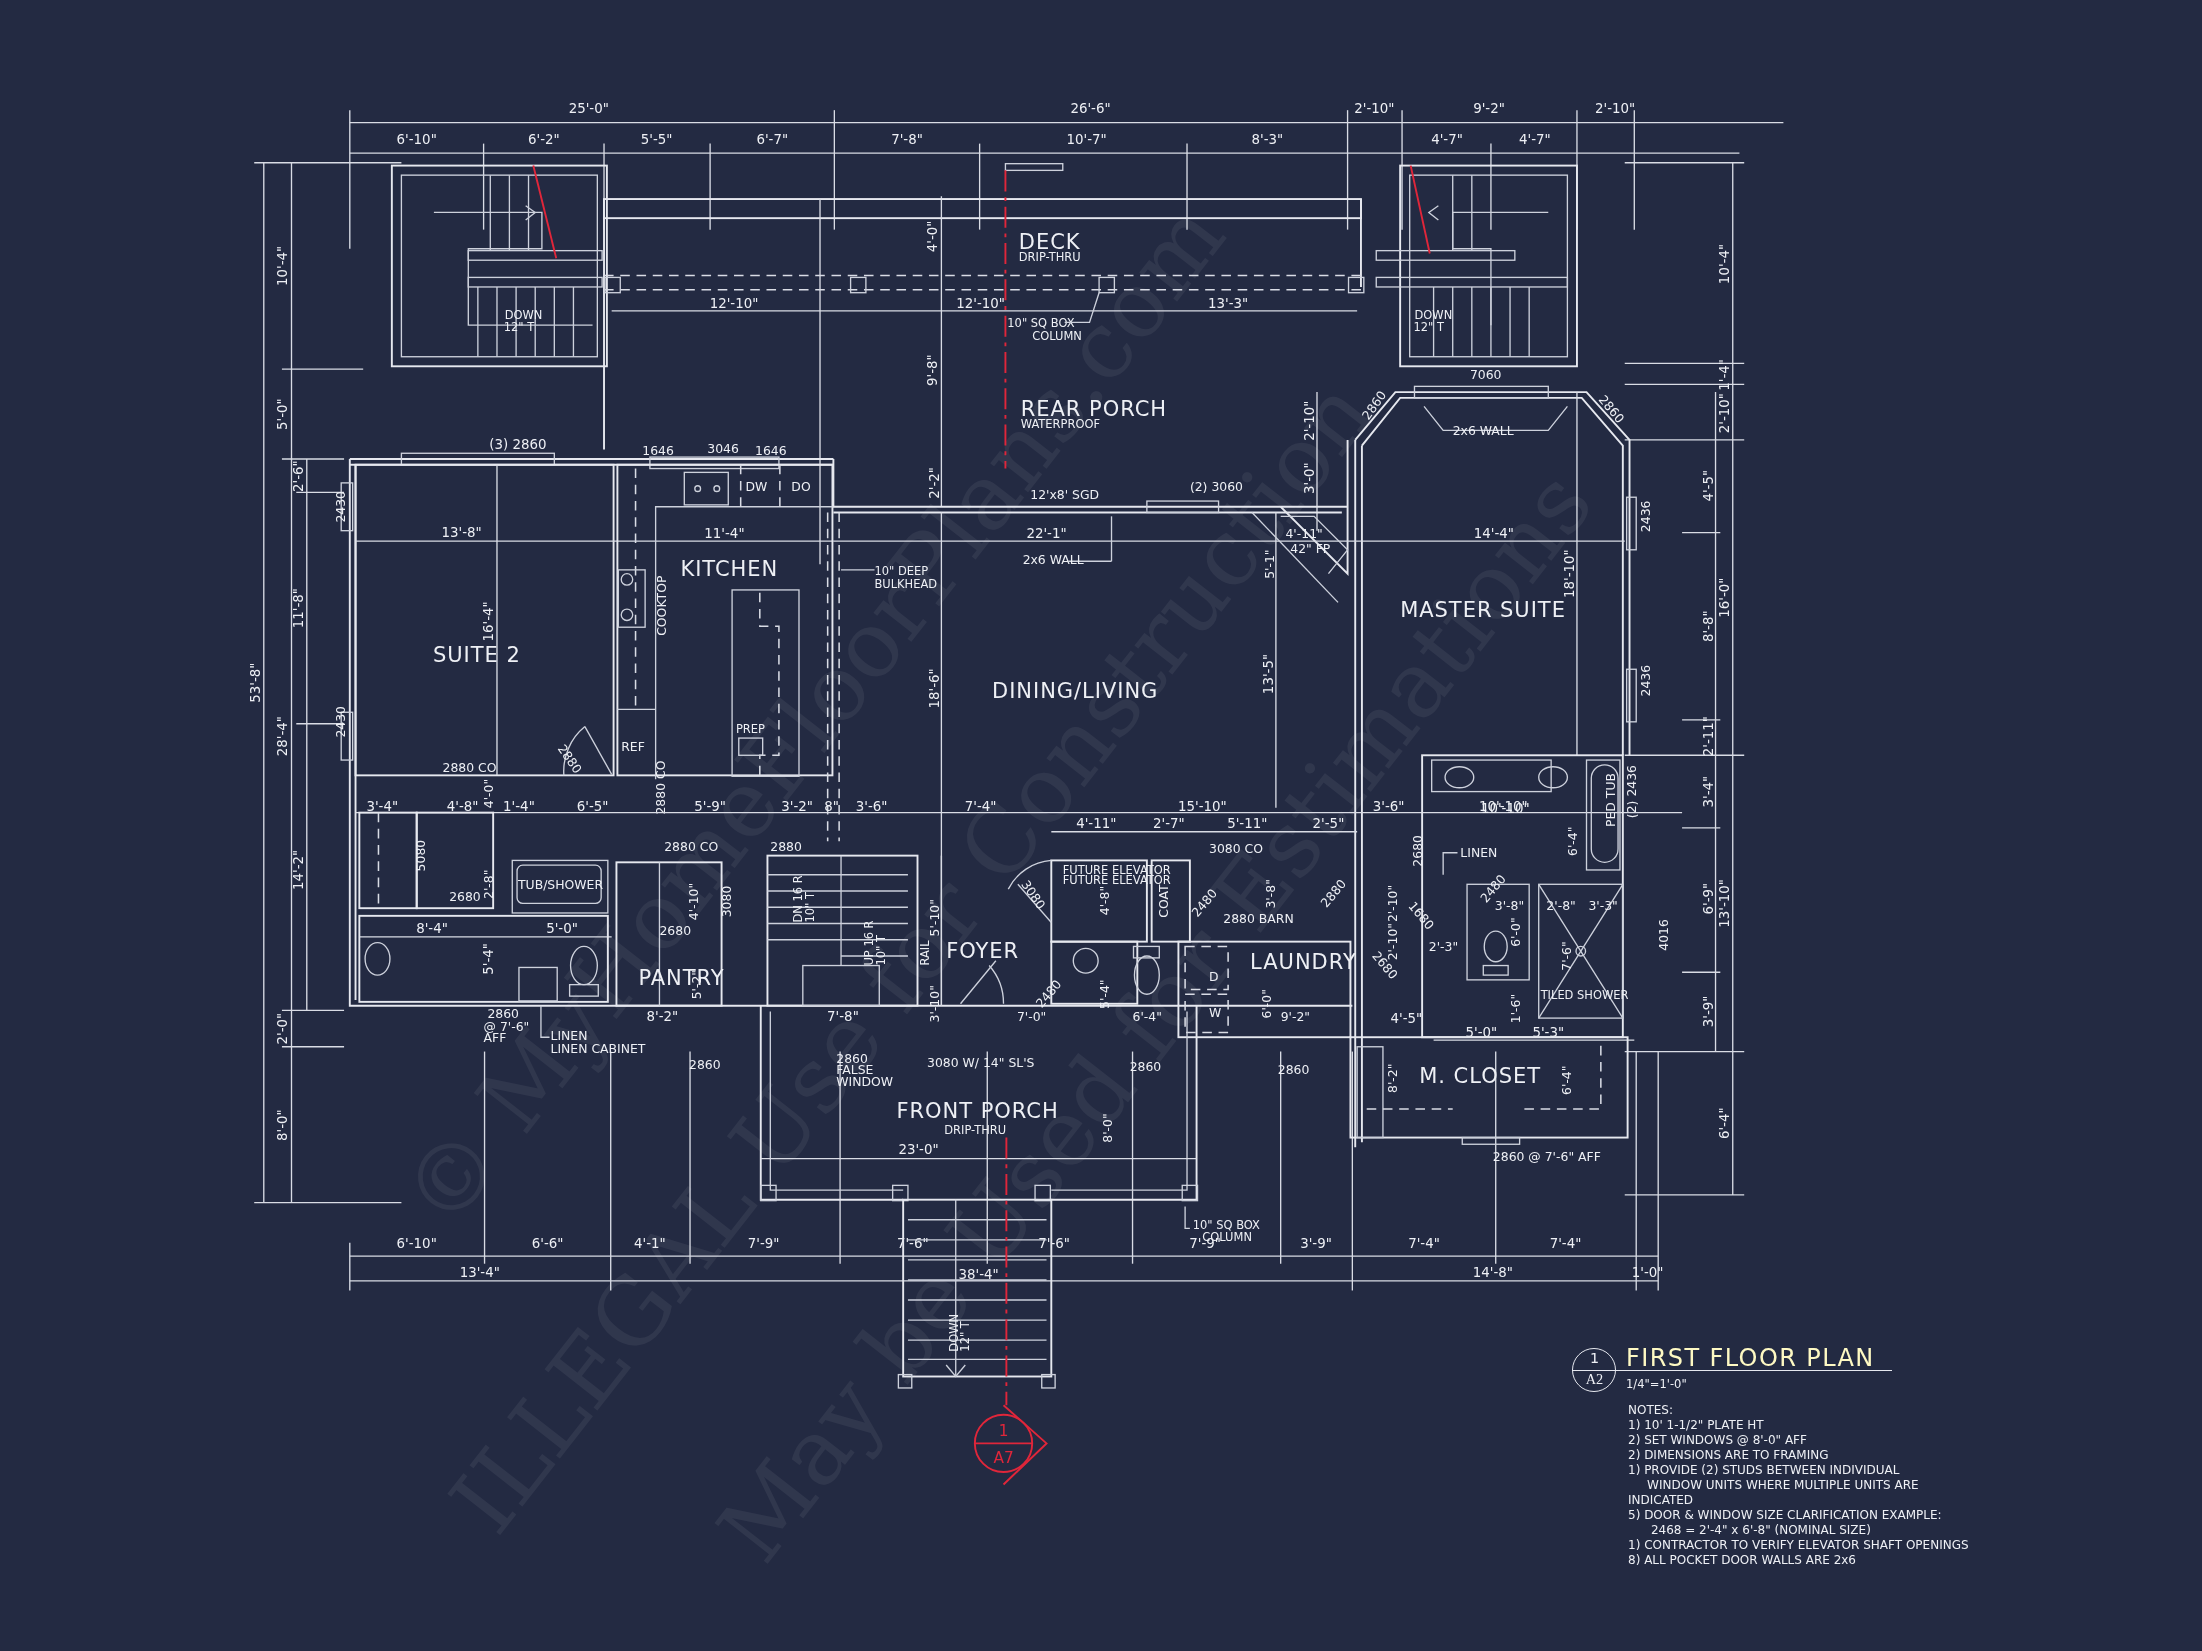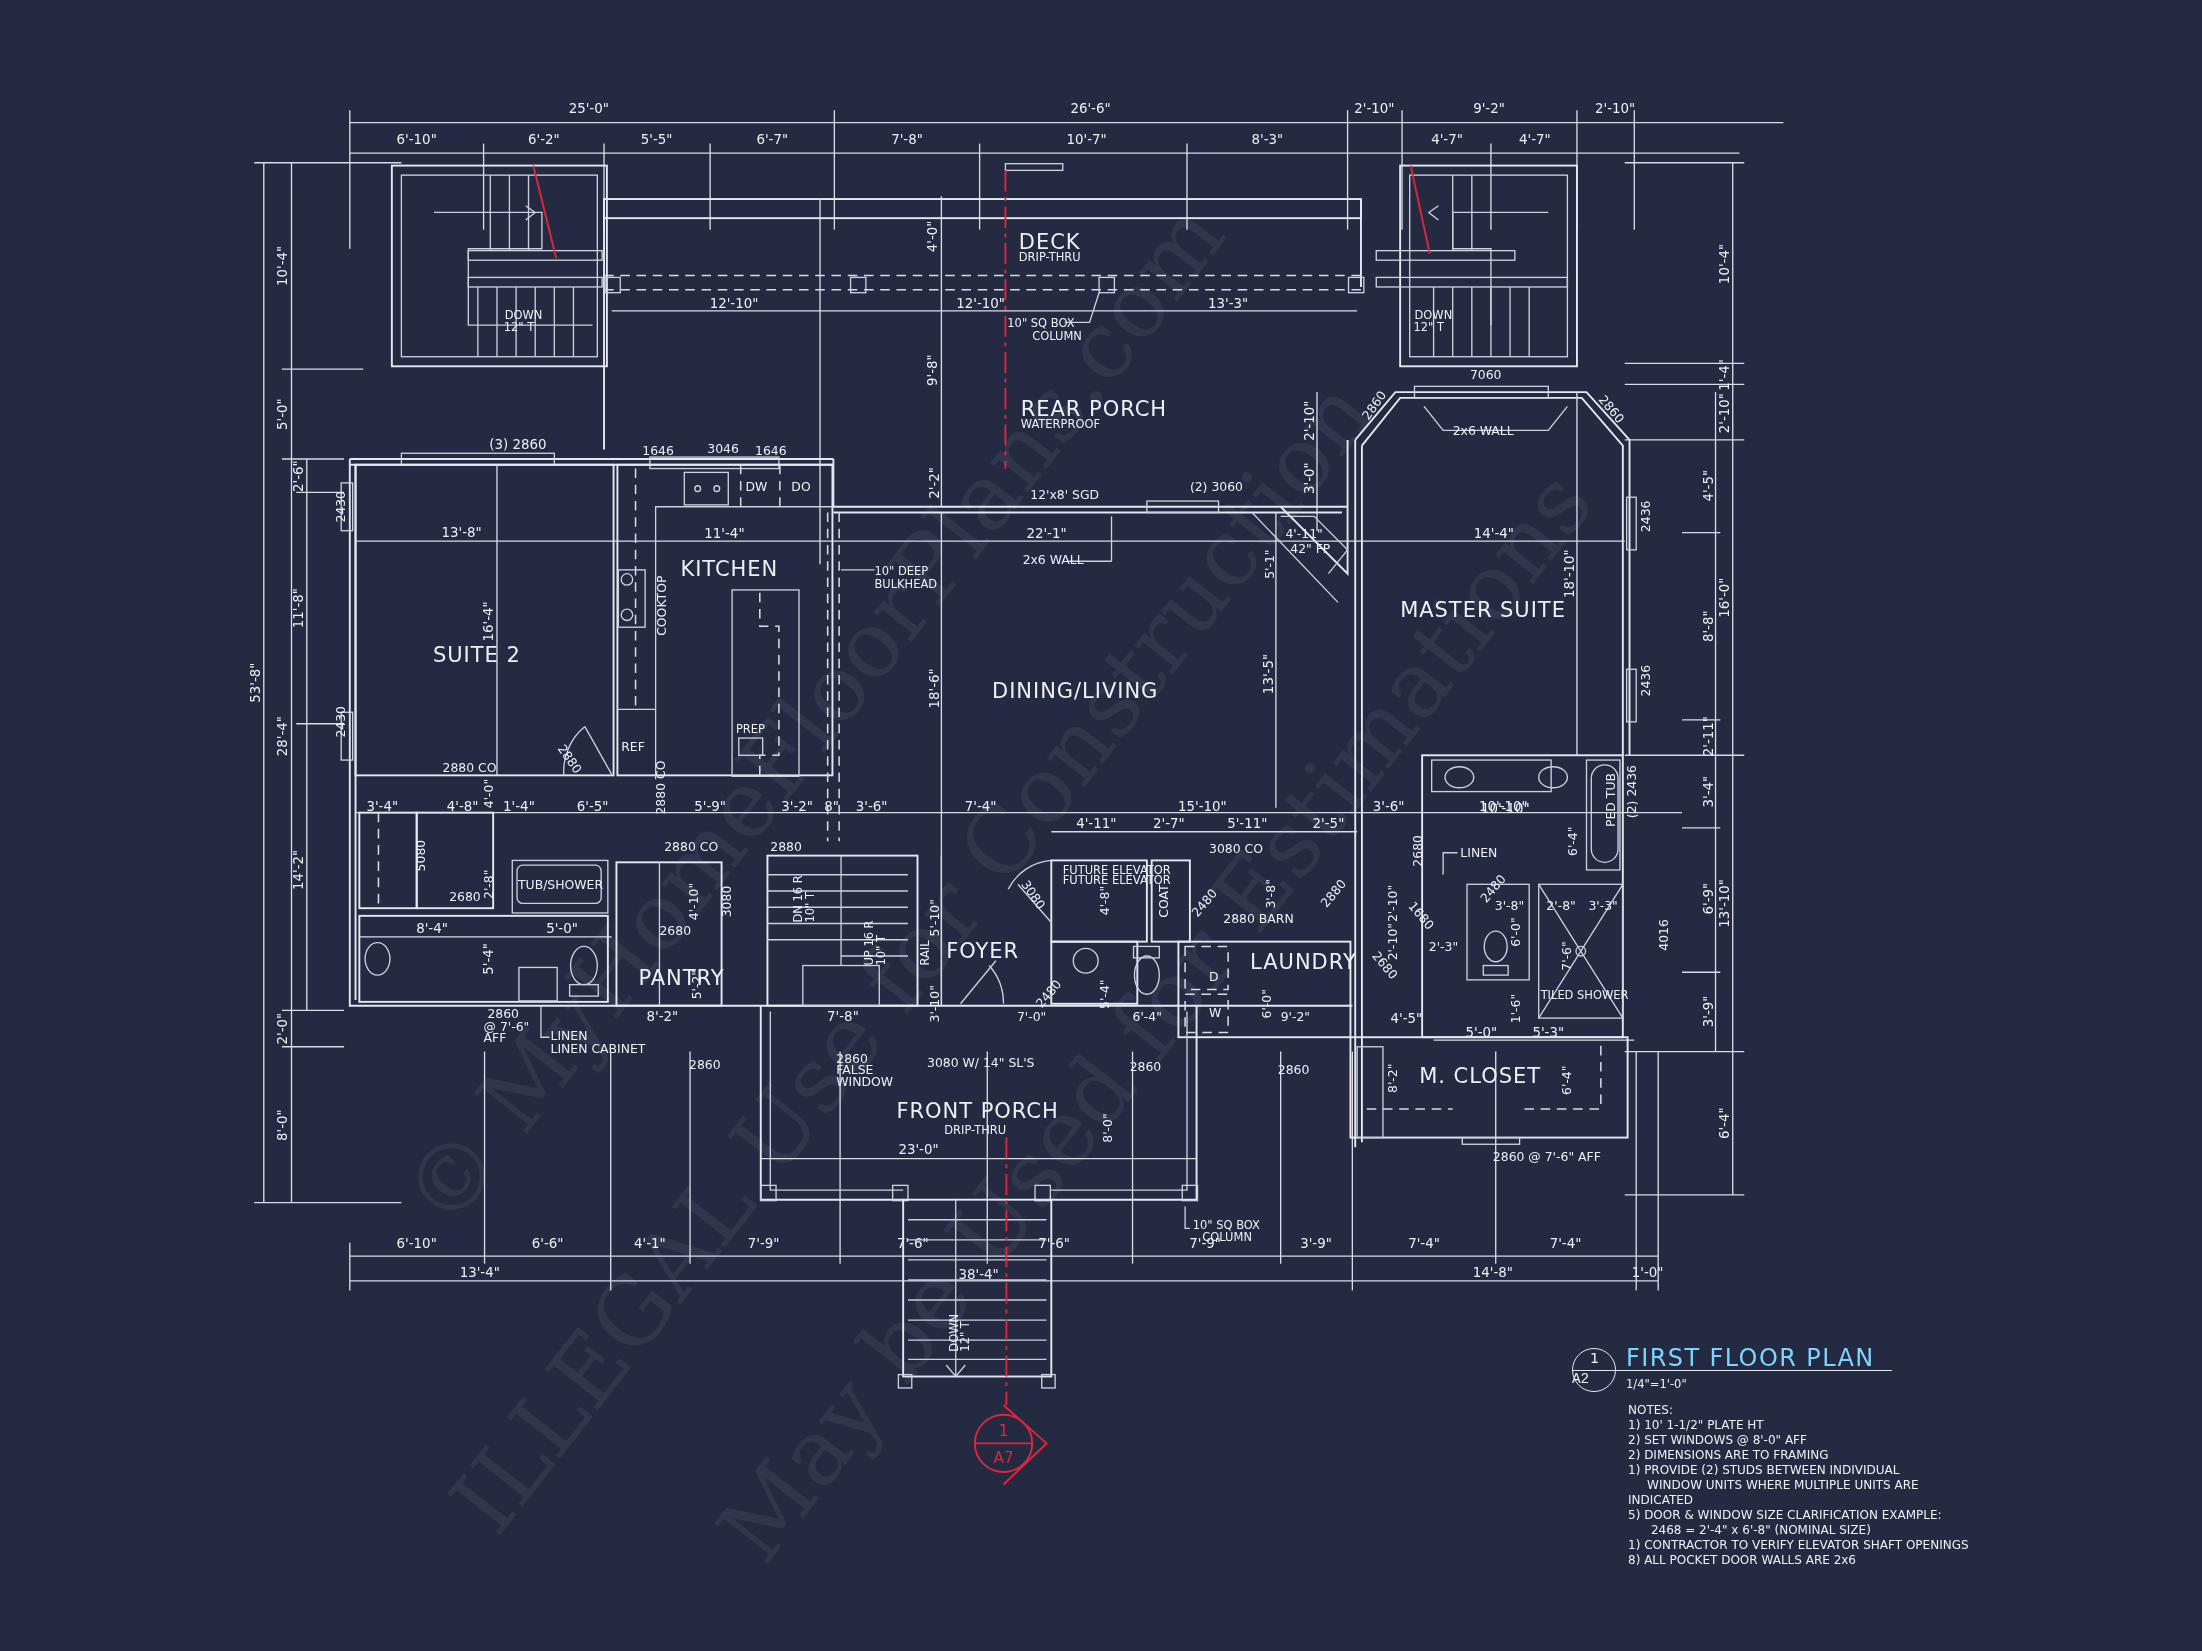--- a/index.html
+++ b/index.html
@@ -14,25 +14,25 @@
   .redd{stroke:#e0263a;stroke-width:2;fill:none;stroke-dasharray:22 6 4 6;}
   .txt{fill:#eef0f5;font-family:"DejaVu Sans",sans-serif;}
   .room{font-size:22px;letter-spacing:1px;}
   .sub{font-size:12px;}
   .dm{font-size:14px;}
   .sm{font-size:13px;}
   .wm{fill:#ffffff;opacity:0.06;font-family:"DejaVu Serif",serif;font-size:96px;}
   .redtxt{fill:#e0263a;font-family:"DejaVu Sans",sans-serif;font-size:16px;}
   #title-block{position:absolute;left:1572px;top:1341px;width:411px;}
   #notes{position:absolute;left:1628px;top:1403px;color:#eef0f5;font-family:"DejaVu Sans",sans-serif;font-size:12px;line-height:15px;white-space:pre;}
-  .tb-title{position:absolute;left:54px;top:2.9px;color:#7dd3fc;font-family:"DejaVu Sans",sans-serif;font-size:24px;letter-spacing:1.4px;}
+  .tb-title{position:absolute;left:54px;top:2.9px;color:#fef9c3;font-family:"DejaVu Sans",sans-serif;font-size:24px;letter-spacing:1.4px;}
   .tb-scale{position:absolute;left:54px;top:36px;color:#eef0f5;font-family:"DejaVu Sans",sans-serif;font-size:11.5px;}
   .tb-circle{position:absolute;left:0;top:6.7px;width:42px;height:42px;border:1.4px solid #e6e8ef;border-radius:50%;}
   .tb-num{position:absolute;left:0;top:8.6px;width:45px;text-align:center;color:#eef0f5;font-family:"DejaVu Sans",sans-serif;font-size:14.3px;}
-  .tb-sheet{position:absolute;left:0;top:30px;width:45px;color:#eef0f5;font-family:Liberation Mono, monospace;font-size:14.3px;}
+  .tb-sheet{position:absolute;left:0;top:30px;width:45px;text-align:center;color:#eef0f5;font-family:Liberation Serif, serif;font-size:14.3px;}
   .tb-rule{position:absolute;left:0;top:29px;width:320px;height:1.4px;background:#e6e8ef;}
 </style>
 </head>
 <body>
 
 <div id="sheet">
 <svg width="2202" height="1652" viewBox="0 0 2304 1728">
 
   <g>
     <text class="wm" transform="translate(470,1290) rotate(-52)">© MyHomeFloorPlans.com</text>

